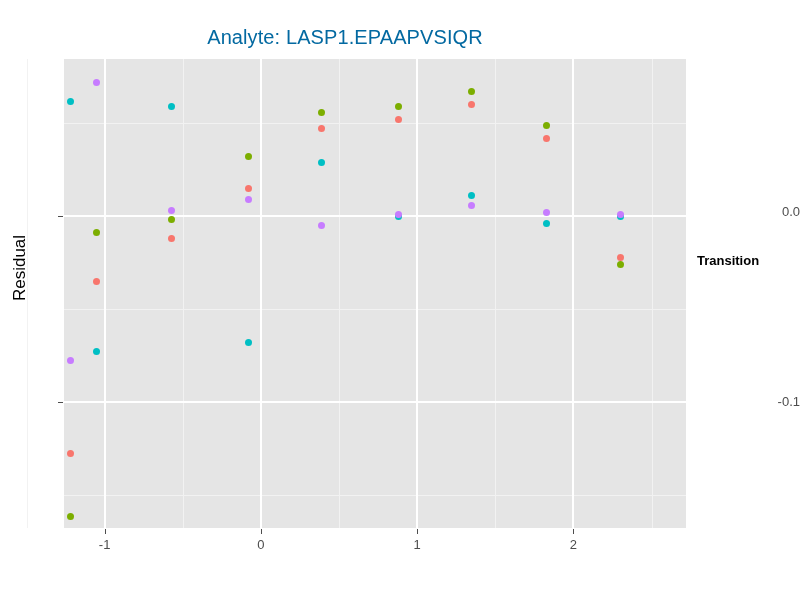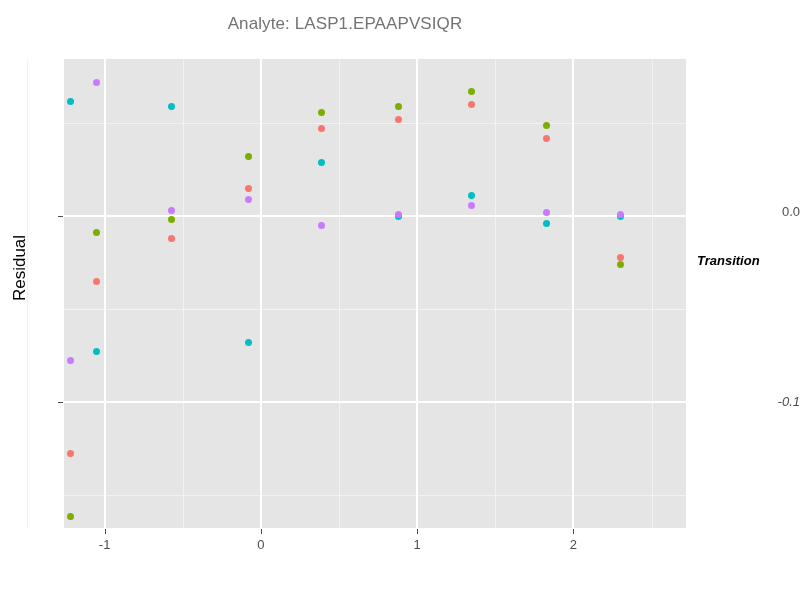--- a/index.html
+++ b/index.html
@@ -7,23 +7,23 @@
     width:800px;height:600px;
     background:#ffffff;
     font-family:"Liberation Sans", sans-serif;
     overflow:hidden;
     position:relative;
   }
   #root{position:absolute;left:0;top:0;width:800px;height:600px;}
 
   
   .plot-title{
-    position:absolute;left:0;top:14px;width:690px;
+    position:absolute;left:0;top:26px;width:690px;
     text-align:center;
-    font-size:17px;color:#737373;
+    font-size:20px;color:#0369a1;
     letter-spacing:.1px;
   }
 
   
   .panel{
     position:absolute;
     left:64px;top:59px;
     width:622px;height:469px;
     background:#e5e5e5;
   }
@@ -62,21 +62,21 @@
   .yaxis-title{
     position:absolute;
     left:-80px;top:258px;
     width:200px;text-align:center;
     font-size:17px;color:#000;
     transform:rotate(-90deg);
   }
 
   
   .legend{position:absolute;left:697px;top:253px;width:100px;}
-  .legend-title{font-size:13px;font-weight:bold;color:#000;margin-bottom:6px;font-style:italic;}
+  .legend-title{font-size:13px;font-weight:bold;color:#000;margin-bottom:6px;}
   .legend-row{display:flex;align-items:center;height:17px;margin-bottom:1px;}
   .legend-key{
     width:17px;height:17px;background:#f2f2f2;
     display:flex;align-items:center;justify-content:center;
     margin-right:4px;flex:0 0 auto;
   }
   .legend-dot{width:6px;height:6px;border-radius:50%;}
   .legend-label{font-size:13px;color:#000;white-space:nowrap;}
 </style>
 </head>
@@ -135,21 +135,21 @@
       <div class="pt" title="2.y8.1 (0.39, -0.005)" style="left: 257.864px; top: 166.479px; background: rgb(199, 124, 255);"></div>
       <div class="pt" title="2.y8.1 (0.88, 0.001)" style="left: 334.442px; top: 155.343px; background: rgb(199, 124, 255);"></div>
       <div class="pt" title="2.y8.1 (1.35, 0.006)" style="left: 407.894px; top: 146.064px; background: rgb(199, 124, 255);"></div>
       <div class="pt" title="2.y8.1 (1.83, 0.002)" style="left: 482.91px; top: 153.488px; background: rgb(199, 124, 255);"></div>
       <div class="pt" title="2.y8.1 (2.3, 0.001)" style="left: 556.362px; top: 155.343px; background: rgb(199, 124, 255);"></div>
     </div>
 
   <div id="axis-layer">
       <div class="ytick-label" style="top: 204px;">0.0</div>
       <div class="ytick-mark" style="top: 216.199px;"></div>
-      <div class="ytick-label" style="top: 393.795px; font-style: italic;">-0.1</div>
+      <div class="ytick-label" style="top: 393.795px;">-0.1</div>
       <div class="ytick-mark" style="top: 401.795px;"></div>
       <div class="xtick-label" style="left: 104.633px; top: 537px;">-1</div>
       <div class="xtick-mark" style="left: 104.633px;"></div>
       <div class="xtick-label" style="left: 260.915px; top: 537px;">0</div>
       <div class="xtick-mark" style="left: 260.915px;"></div>
       <div class="xtick-label" style="left: 417.196px; top: 537px;">1</div>
       <div class="xtick-mark" style="left: 417.196px;"></div>
       <div class="xtick-label" style="left: 573.477px; top: 537px;">2</div>
       <div class="xtick-mark" style="left: 573.477px;"></div>
     </div>

